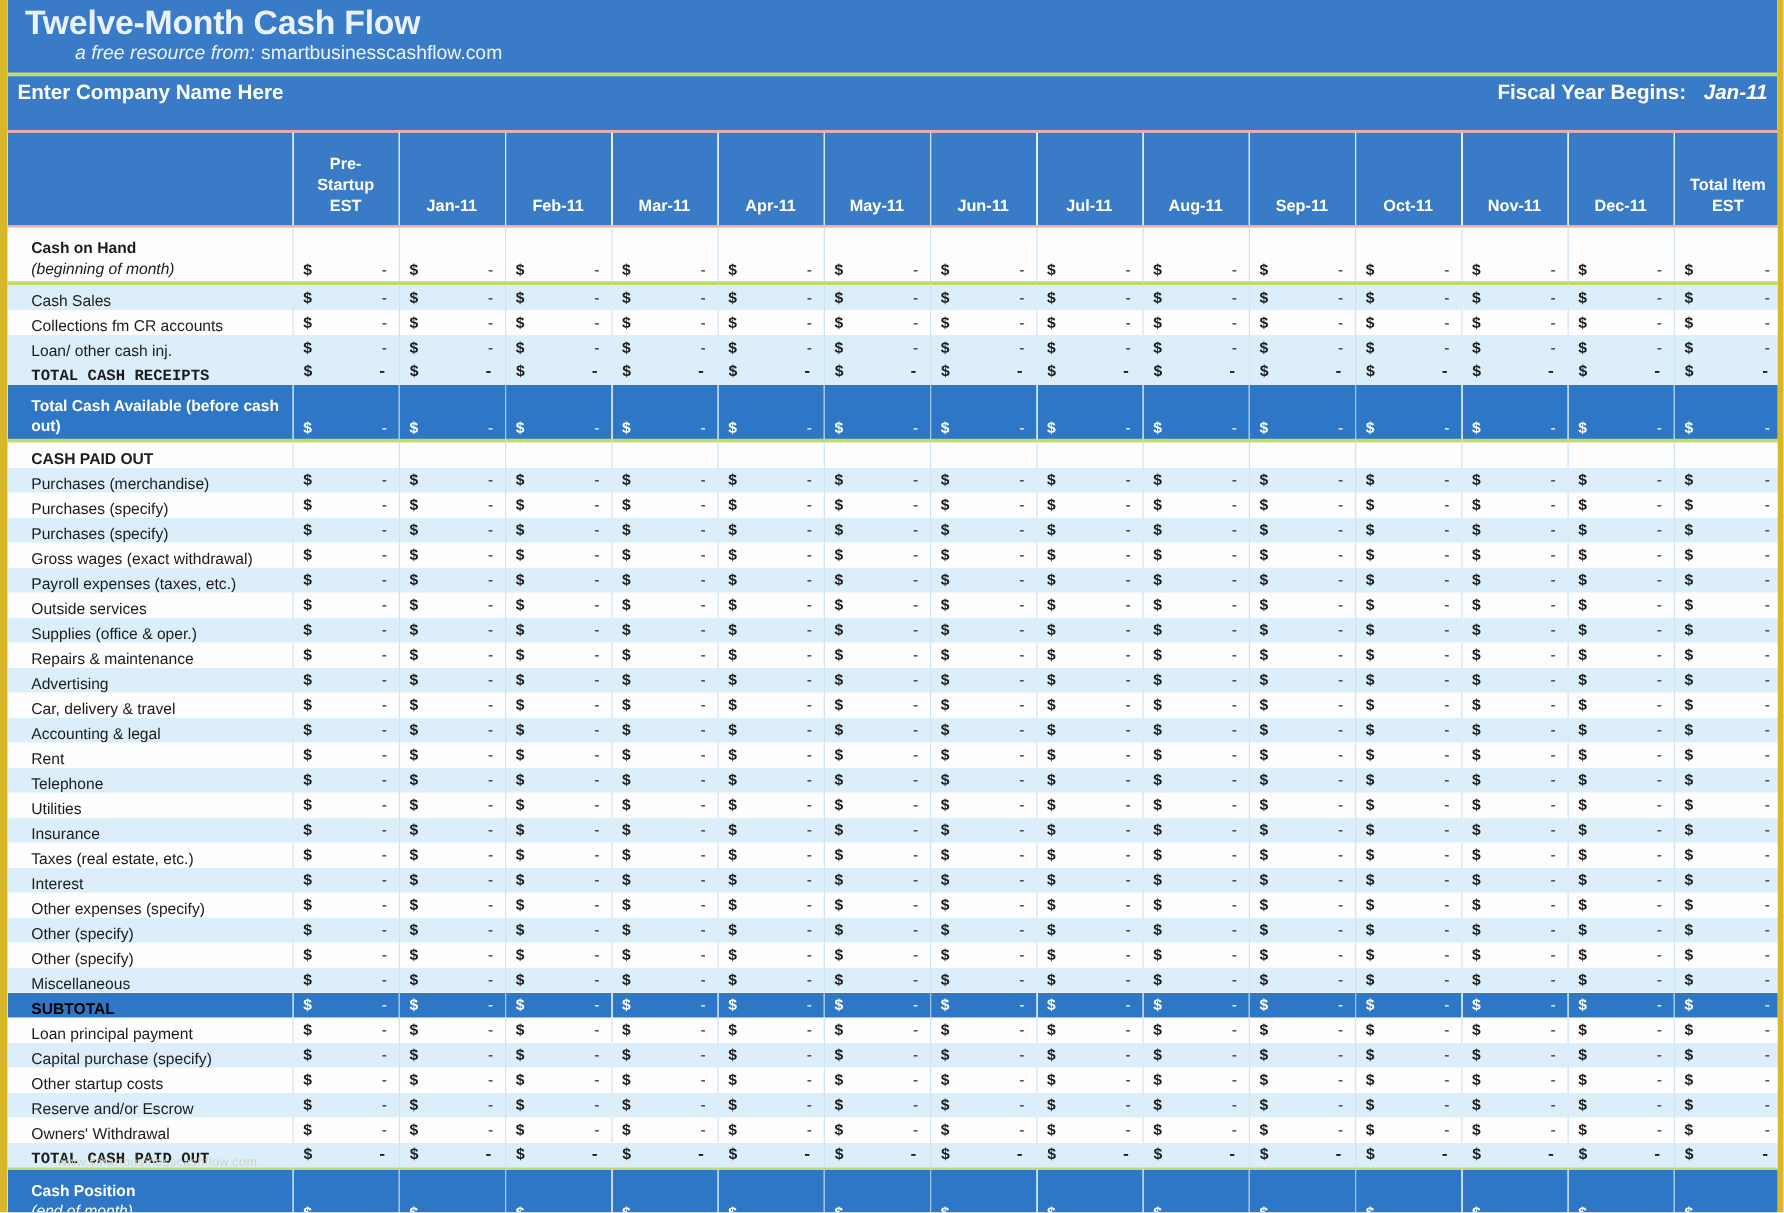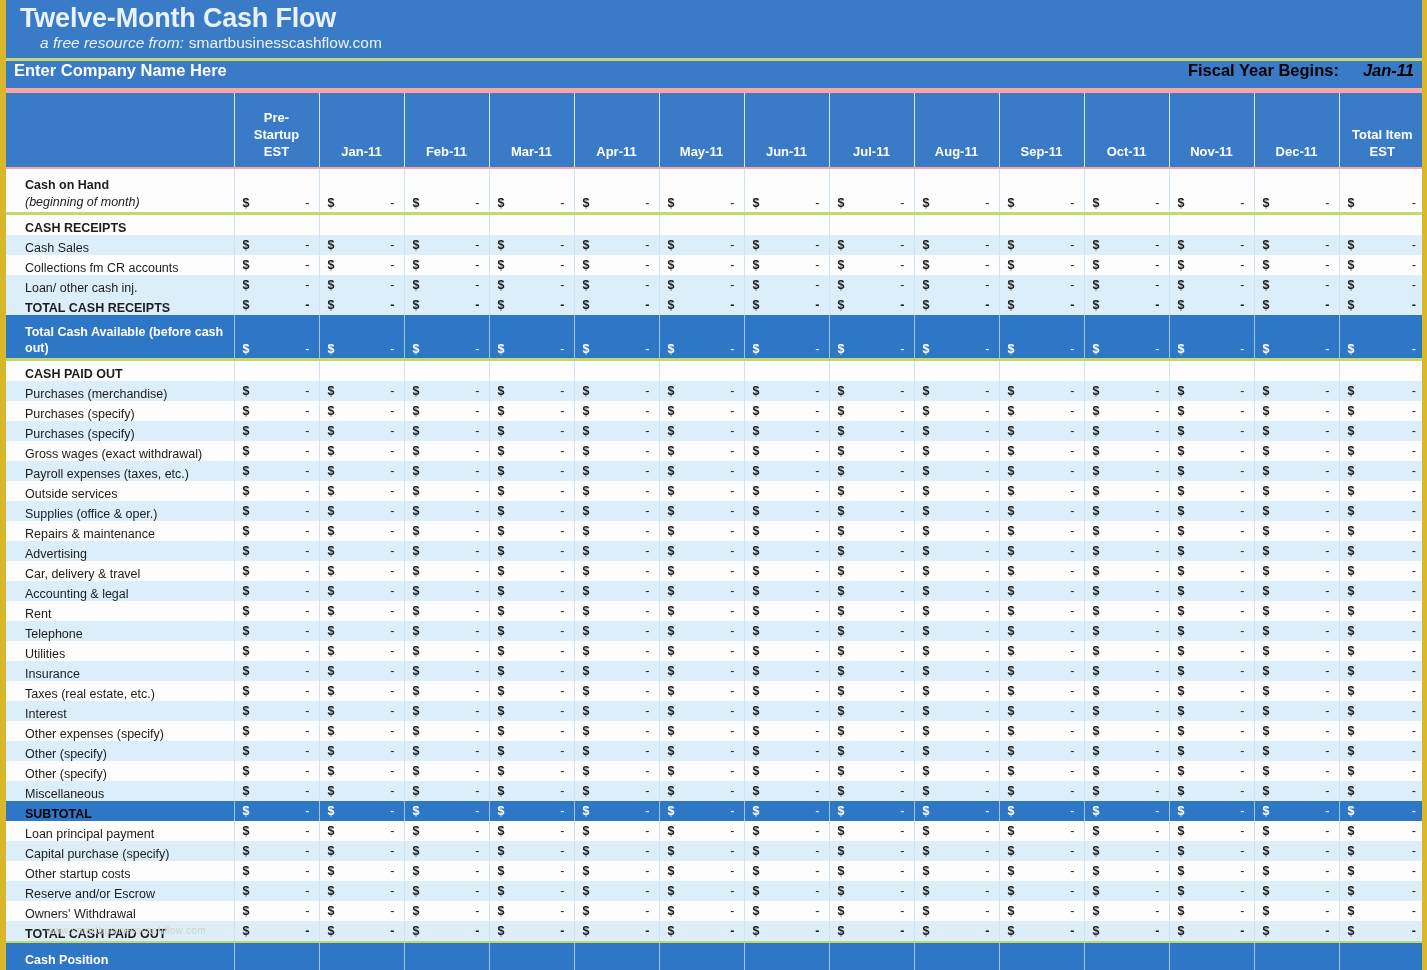--- a/index.html
+++ b/index.html
@@ -30,39 +30,40 @@
     color:#E9F2FA;
     padding:1px 0 0 14px;
     letter-spacing:-0.2px;
     line-height:1.08;
   }
   .banner .sub{
     padding:1px 0 2px 34px;
     font-size:15.5px;
     color:#EAF3FB;
     line-height:1.12;
+    margin-left:20px;
   }
   .banner .sub .ital{font-style:italic;}
   .banner .sub .url{font-style:normal;padding-left:5px;}
 
   .companybar{
     background:#3A7BC8;
-    border-bottom:5px solid #fca5a5;
+    border-bottom:2px solid #fca5a5;
     height:27px;
     display:flex;
-    align-items:flex-start;
+    align-items:center;
     justify-content:space-between;
-    padding:0 8px 0 8px;
+    padding:0 8px 16px 8px;
   }
   .companybar .cname{
     font-size:16.5px;font-weight:bold;color:#FFFFFF;
   }
   .companybar .fy{
-    font-size:16.5px;font-weight:bold;color:#000000;
-    display:flex;align-items:baseline;gap:24px;
+    font-size:16.5px;font-weight:bold;color:#ffffff;
+    display:flex;align-items:baseline;gap:14px;
   }
   .companybar .fyval{font-style:italic;}
 
   
   table.grid{
     border-collapse:collapse;
     table-layout:fixed;
     width:1416px;
   }
   table.grid col.lbl{width:228px;}
@@ -120,21 +121,21 @@
   
   tr.r20 td{height:20px;}
   tr.r20 .mc{line-height:20px;}
 
   tr.zebra-a td{background:#DCEEF9;}
   tr.zebra-b td{background:#FDFDFD;}
 
   tr.section td{background:#FDFDFD;font-weight:bold;}
   tr.section td.lbl{font-weight:bold;font-size:12.5px;}
 
-  tr.totalrow td{background:#DCEEF9;font-weight:bold;}
+  tr.totalrow td{background:#DCEEF9;font-weight:bold;font-family:Liberation Mono, monospace;}
   tr.totalrow .mc .val{font-weight:bold;}
   tr.totalrow td.lbl{font-weight:bold;}
 
   tr.bluebar td{
     background:#2E77C6;
     color:#FFFFFF;
     font-weight:bold;
     border-left:1px solid #9BC7EA;
   }
   tr.bluebar td.lbl{color:#000000;border-left:none;}
@@ -340,37 +341,20 @@
               <span class="val">-</span>
             </div>
           </td>
           <td class="money">
             <div class="mc">
               <span class="sym">$</span>
               <span class="val">-</span>
             </div>
           </td>
         </tr>
-        <tr class="section r20">
-          <td class="lbl">CASH RECEIPTS</td>
-          <td class="money"></td>
-          <td class="money"></td>
-          <td class="money"></td>
-          <td class="money"></td>
-          <td class="money"></td>
-          <td class="money"></td>
-          <td class="money"></td>
-          <td class="money"></td>
-          <td class="money"></td>
-          <td class="money"></td>
-          <td class="money"></td>
-          <td class="money"></td>
-          <td class="money"></td>
-          <td class="money"></td>
-        </tr>
         <tr class="zebra-a r20">
           <td class="lbl">Cash Sales</td>
           <td class="money">
             <div class="mc">
               <span class="sym">$</span>
               <span class="val">-</span>
             </div>
           </td>
           <td class="money">
             <div class="mc">

